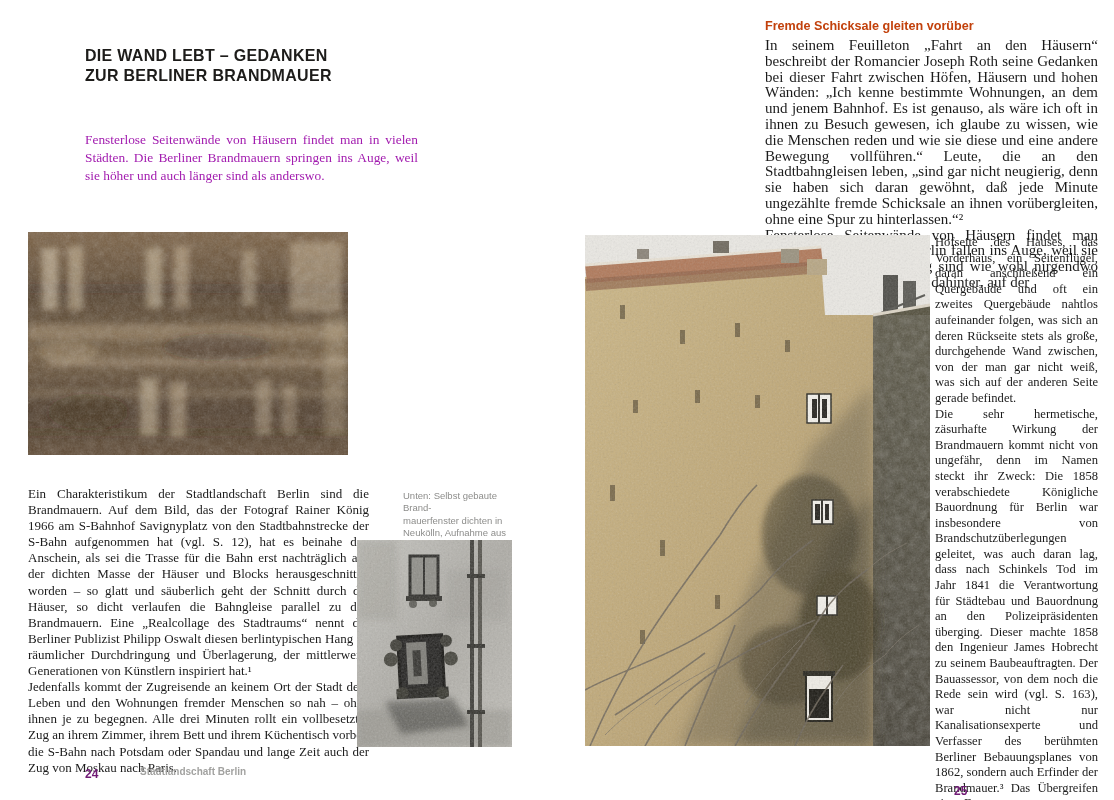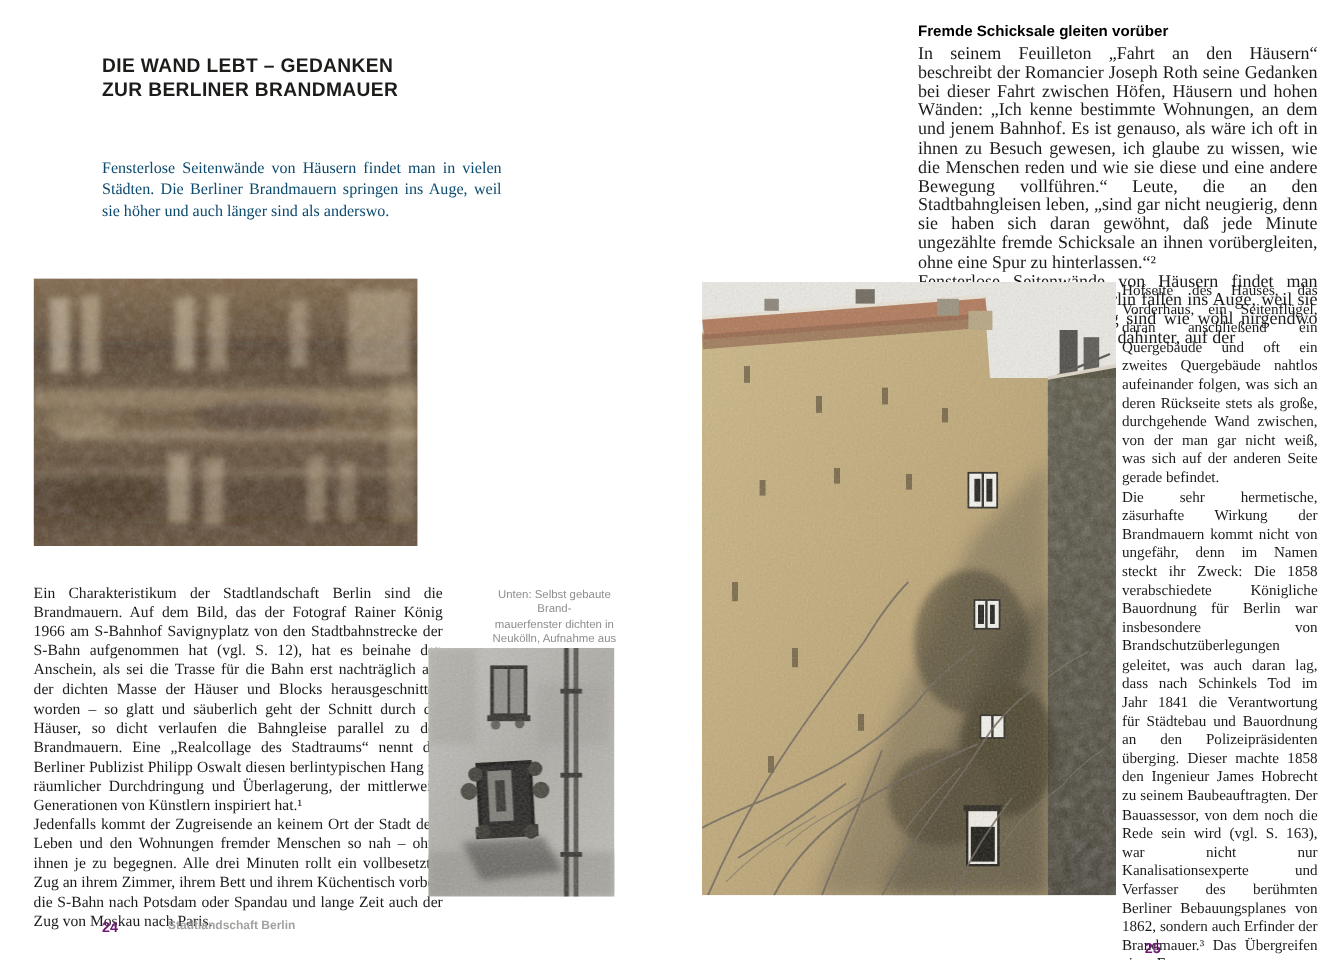--- a/index.html
+++ b/index.html
@@ -5,33 +5,33 @@
   html,body{margin:0;padding:0;background:#ffffff;}
   .spread{position:relative;width:1114px;height:800px;background:#ffffff;overflow:hidden;
           font-family:"Liberation Serif", serif;color:#1b1b1b;}
   .abs{position:absolute;}
 
   
   .main-title{left:85px;top:46px;font-family:"Liberation Sans",sans-serif;font-weight:bold;
               font-size:16.5px;line-height:19.5px;color:#1d1c1a;letter-spacing:.3px;
               transform:scaleX(.97);transform-origin:left top;white-space:nowrap;}
   .intro{left:85px;top:131px;width:333px;font-size:13.4px;line-height:17.8px;
-         color:#0c4a6e;text-align:justify;text-align-last:left;hyphens:auto;-webkit-hyphens:auto;}
+         color:#a21caf;text-align:justify;text-align-last:left;hyphens:auto;-webkit-hyphens:auto;}
   .body-left{left:28px;top:486px;width:341px;font-size:13px;line-height:16.1px;
              text-align:justify;text-align-last:left;hyphens:auto;-webkit-hyphens:auto;}
   .body-left p{margin:0;}
   .caption{left:403px;top:490px;width:118px;font-family:"Liberation Sans",sans-serif;
-           font-size:9.5px;line-height:12.4px;color:#8d8d8b;text-align:center;}
+           font-size:9.5px;line-height:12.4px;color:#8d8d8b;}
   .caption span{display:block;}
   .footer-num{font-family:"Liberation Sans",sans-serif;font-weight:bold;font-size:12px;color:#701a75;}
   .footer-run{font-family:"Liberation Sans",sans-serif;font-size:10px;color:#a2a2a0;}
 
   
   .rp-heading{left:765px;top:19px;font-family:"Liberation Sans",sans-serif;font-weight:bold;
-              font-size:12.6px;color:#000000;}
+              font-size:12.6px;color:#c2410c;}
   .body-right{left:765px;top:38px;width:333px;font-size:15px;line-height:15.8px;
               text-align:justify;text-align-last:left;hyphens:auto;-webkit-hyphens:auto;}
   .body-right p{margin:0;}
   .col-right{left:935px;top:235px;width:163px;font-size:12.6px;line-height:15.6px;
              text-align:justify;text-align-last:left;hyphens:auto;-webkit-hyphens:auto;}
   .col-right p{margin:0;}
 
   figure{margin:0;padding:0;line-height:0;}
   svg{display:block;}
 </style>

